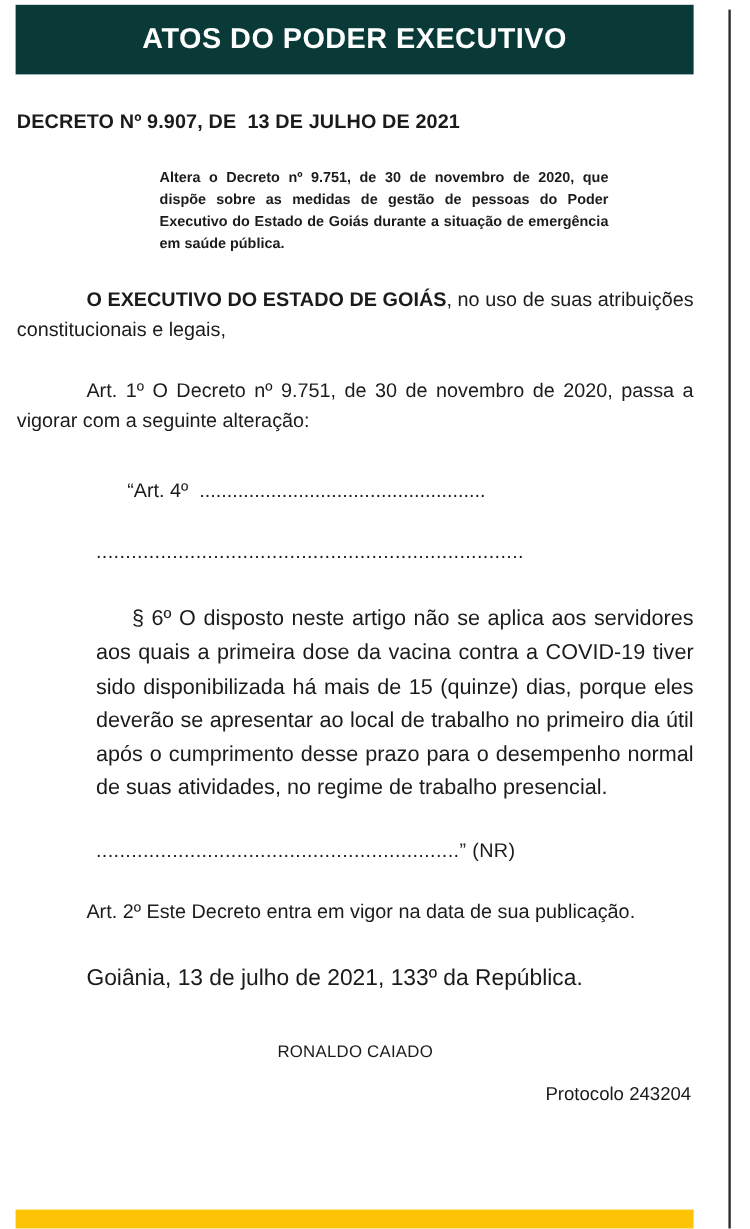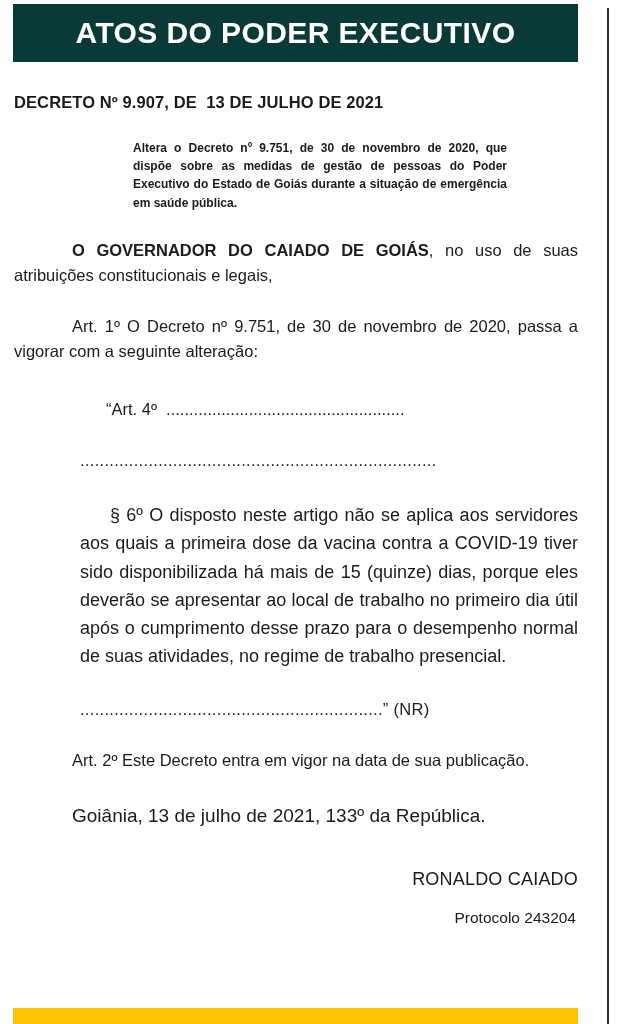--- a/index.html
+++ b/index.html
@@ -36,21 +36,21 @@
     top: 4px;
     width: 565px;
     height: 58px;
     background: #093a38;
     display: flex;
     align-items: center;
     justify-content: center;
   }
   .masthead-title {
     color: #ffffff;
-    font-size: 30px;
+    font-size: 24px;
     font-weight: bold;
     letter-spacing: 0.4px;
     line-height: 1;
     white-space: nowrap;
   }
 
   
   .doc {
     position: absolute;
     left: 14px;
@@ -131,22 +131,22 @@
 
   .place-date {
     margin: 29px 0 0 0;
     font-size: 19px;
     line-height: 1.52;
     text-indent: 58px;
   }
 
   .signature {
     margin: 36px 0 0 0;
-    text-align: right;
-    font-size: 18px;
+    text-align: center;
+    font-size: 14px;
     line-height: 1.34;
   }
   .signature .name { letter-spacing: 0.2px; }
   .signature .role { }
 
   .protocol {
     margin: 18px 0 0 0;
     text-align: right;
     font-size: 15.5px;
     padding-right: 2px;
@@ -172,21 +172,21 @@
   <div class="masthead">
     <span class="masthead-title">ATOS DO PODER EXECUTIVO</span>
   </div>
 
   <div class="doc">
 
     <div class="decree-title">DECRETO Nº 9.907, DE  13 DE JULHO DE 2021</div>
 
     <div class="ementa">Altera o Decreto nº 9.751, de 30 de novembro de 2020, que dispõe sobre as medidas de gestão de pessoas do Poder Executivo do Estado de Goiás durante a situação de emergência em saúde pública.</div>
 
-    <p class="body-par"><span class="strong-caps">O GOVERNADOR DO CAIADO DE GOIÁS</span><span>, no uso de suas atribuições constitucionais e legais,</span></p>
+    <p class="body-par"><span class="strong-caps">O EXECUTIVO DO ESTADO DE GOIÁS</span><span>, no uso de suas atribuições constitucionais e legais,</span></p>
 
 
     <p class="body-par">Art. 1º  O Decreto nº 9.751, de 30 de novembro de 2020, passa a vigorar com a seguinte alteração:</p>
 
     <div class="quote-block">
 
       <div class="quote-line">“Art. 4º  ....................................................</div>
 
       <div class="dots-line">.........................................................................</div>
 

